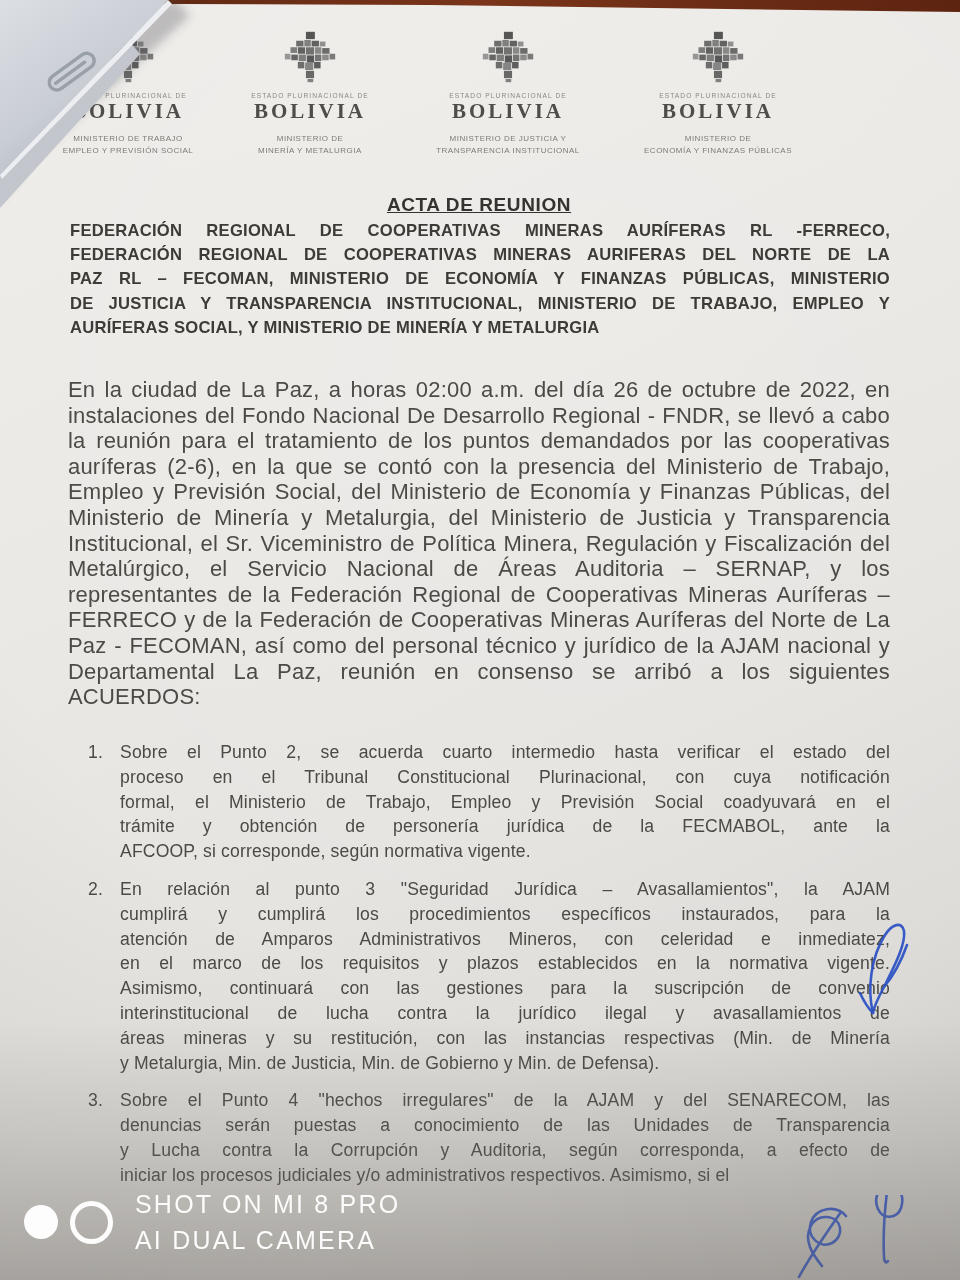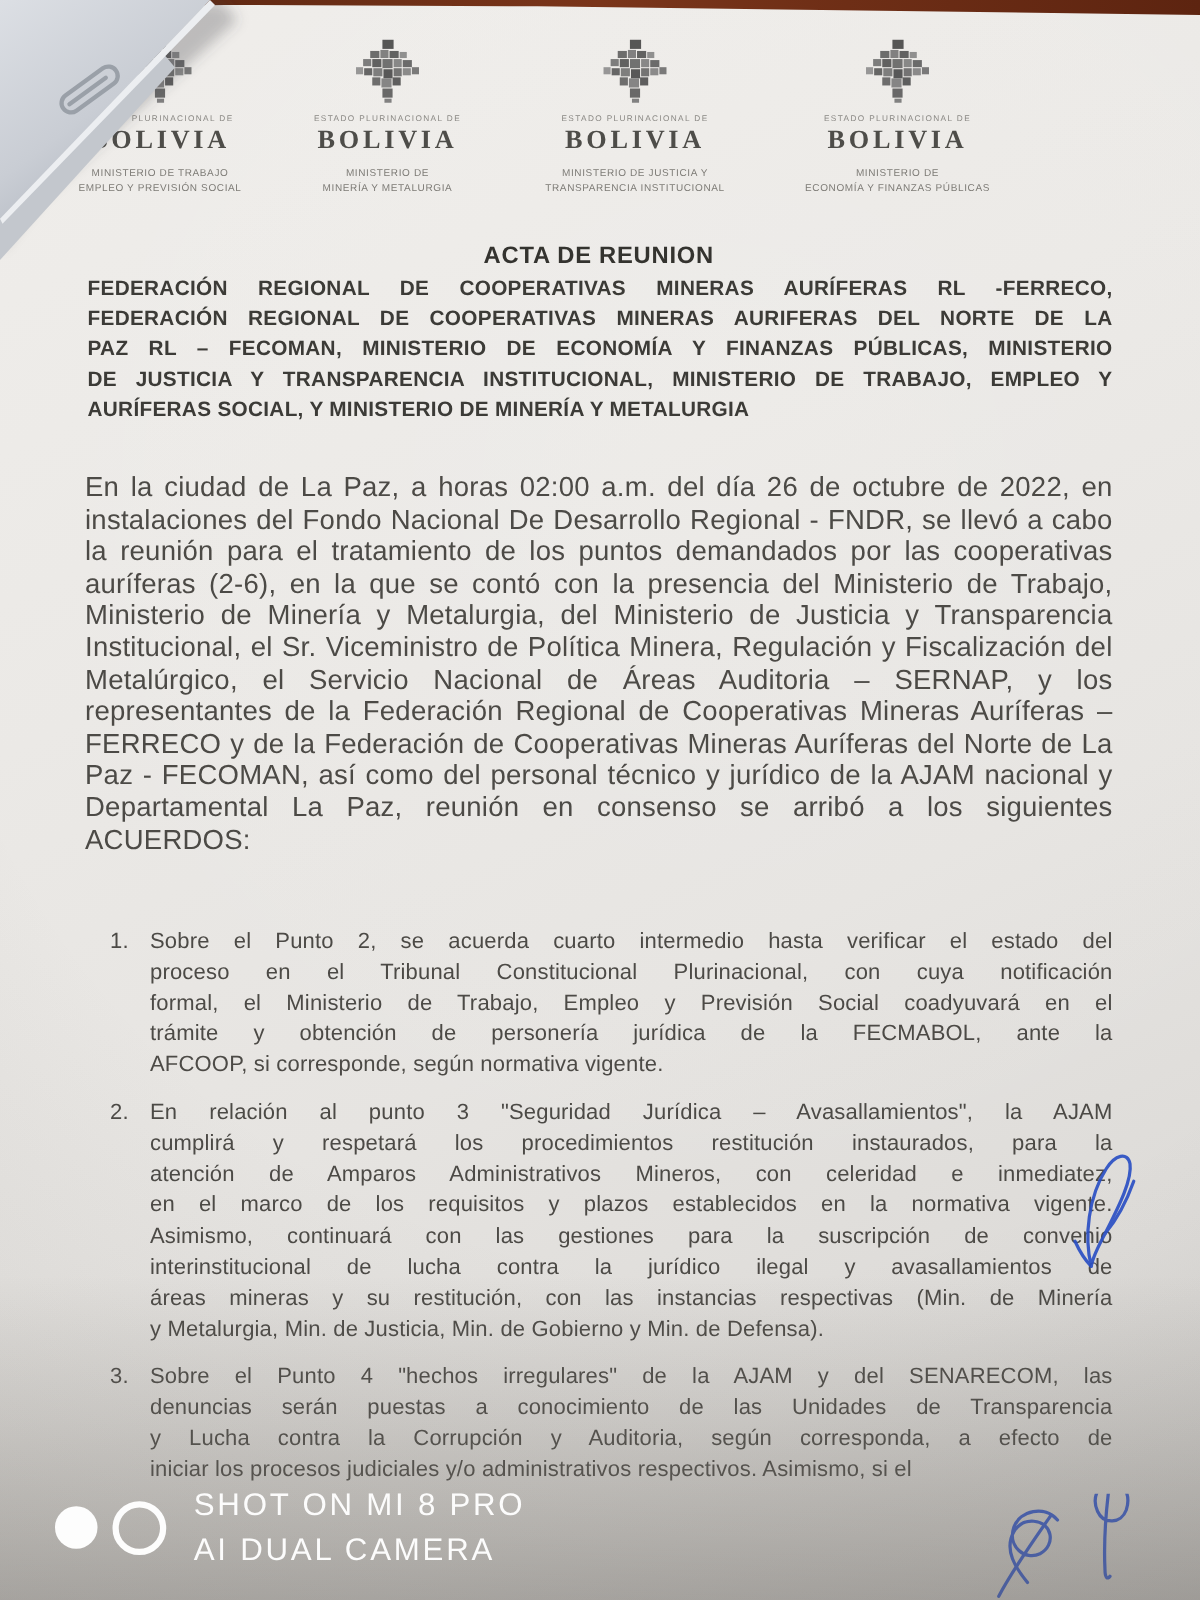--- a/index.html
+++ b/index.html
@@ -13,32 +13,32 @@
   
   .fold{position:absolute;top:0;left:0;width:300px;height:260px;z-index:4;}
   
   .logos{position:absolute;top:28px;left:0;width:960px;height:150px;z-index:2;}
   .logo{position:absolute;width:210px;text-align:center;color:#5a5955;}
   .logo .chakana{width:52px;height:58px;display:block;margin:0 auto 6px auto;opacity:.85;}
   .logo .estado{font-size:6.6px;letter-spacing:1.1px;color:#8a8884;white-space:nowrap;}
   .logo .country{font-family:"Liberation Serif",serif;font-weight:bold;font-size:21px;letter-spacing:3px;color:#4e4d49;margin-top:0px;}
   .logo .ministry{font-size:8px;line-height:1.45;letter-spacing:.5px;color:#7d7b76;margin-top:9px;white-space:pre-line;}
   
-  .title{position:absolute;top:194px;left:68px;width:822px;text-align:center;font-weight:bold;font-size:19px;letter-spacing:.6px;color:#34332f;z-index:2;}
+  .title{position:absolute;top:194px;left:68px;width:822px;text-align:center;font-weight:bold;font-size:19px;letter-spacing:.6px;color:#34332f;z-index:2;text-decoration:underline;}
   .participants{position:absolute;top:219px;left:70px;width:820px;font-weight:bold;font-size:16.6px;line-height:24.2px;letter-spacing:.25px;color:#3c3b37;z-index:2;}
   .intro{position:absolute;top:377px;left:68px;width:822px;font-size:22px;line-height:25.6px;letter-spacing:.2px;color:#4c4a46;z-index:2;}
   .agreements{position:absolute;top:740px;left:88px;width:802px;font-size:17.6px;line-height:24.8px;letter-spacing:.15px;color:#4c4a46;z-index:2;margin:0;padding:0;list-style:none;}
   .agreements li{position:relative;padding-left:32px;margin-bottom:13px;}
   .agreements .num{position:absolute;left:0;top:0;}
   .line{text-align:justify;text-align-last:justify;}
   .line.last{text-align-last:left;}
   
   .pen{position:absolute;z-index:5;}
   
-  .watermark{position:absolute;left:44px;top:1186px;z-index:8;display:flex;align-items:center;color:rgba(255,255,255,.96);}
+  .watermark{position:absolute;left:24px;top:1186px;z-index:8;display:flex;align-items:center;color:rgba(255,255,255,.96);}
   .wm-dot{width:34px;height:34px;border-radius:50%;background:rgba(255,255,255,.97);margin-right:12px;}
   .wm-ring{width:33px;height:33px;border-radius:50%;border:5px solid rgba(255,255,255,.97);margin-right:22px;}
   .wm-text{font-size:25px;line-height:36px;letter-spacing:2.2px;font-weight:400;white-space:nowrap;}
   
   .bottom-shade{position:absolute;left:0;bottom:0;width:960px;height:260px;z-index:6;pointer-events:none;
     background:linear-gradient(to bottom,rgba(120,116,110,0) 0%,rgba(118,114,108,.18) 45%,rgba(112,108,102,.34) 80%,rgba(105,101,96,.42) 100%);}
   .vignette{position:absolute;inset:0;z-index:1;pointer-events:none;
     background:radial-gradient(120% 90% at 60% 30%,rgba(255,255,255,.10) 0%,rgba(0,0,0,0) 55%,rgba(80,78,74,.12) 100%);}
 </style>
 </head>
@@ -135,20 +135,21 @@
       <div class="line">PAZ RL – FECOMAN,  MINISTERIO DE ECONOMÍA Y FINANZAS PÚBLICAS, MINISTERIO</div>
       <div class="line">DE JUSTICIA Y TRANSPARENCIA INSTITUCIONAL, MINISTERIO DE TRABAJO, EMPLEO Y</div>
       <div class="line last">AURÍFERAS SOCIAL, Y MINISTERIO DE MINERÍA Y METALURGIA</div>
     </div>
 
   <div class="intro">
       <div class="line">En la ciudad de La Paz, a horas 02:00 a.m. del día 26 de octubre de 2022, en</div>
       <div class="line">instalaciones del Fondo Nacional De Desarrollo Regional - FNDR, se llevó a cabo</div>
       <div class="line">la reunión para el tratamiento de los puntos demandados por las cooperativas</div>
       <div class="line">auríferas (2-6), en la que se contó con la presencia del Ministerio de Trabajo,</div>
+      <div class="line">Empleo y Previsión Social, del Ministerio de Economía y Finanzas Públicas, del</div>
       <div class="line">Ministerio de Minería y Metalurgia, del Ministerio de Justicia y Transparencia</div>
       <div class="line">Institucional, el Sr. Viceministro de Política Minera, Regulación y Fiscalización del</div>
       <div class="line">Metalúrgico, el Servicio Nacional de Áreas Auditoria – SERNAP, y los</div>
       <div class="line">representantes de la Federación Regional de Cooperativas Mineras Auríferas –</div>
       <div class="line">FERRECO y de la Federación de Cooperativas Mineras Auríferas del Norte de La</div>
       <div class="line">Paz - FECOMAN, así como del personal técnico y jurídico de la AJAM nacional y</div>
       <div class="line last">Departamental La Paz, reunión en consenso se arribó a los siguientes ACUERDOS:</div>
     </div>
 
   <ol class="agreements">
@@ -159,21 +160,21 @@
           <div class="line">proceso en el Tribunal Constitucional Plurinacional, con cuya notificación</div>
           <div class="line">formal, el Ministerio de Trabajo, Empleo y Previsión Social coadyuvará en el</div>
           <div class="line">trámite y obtención de personería jurídica de la FECMABOL, ante la</div>
           <div class="line last">AFCOOP, si corresponde, según normativa vigente.</div>
         </div>
     </li>
     <li>
       <span class="num">2.</span>
       <div>
           <div class="line">En relación al punto 3 "Seguridad Jurídica – Avasallamientos", la AJAM</div>
-          <div class="line">cumplirá y respetará los procedimientos restitución instaurados, para la</div>
+          <div class="line">cumplirá y cumplirá los procedimientos específicos instaurados, para la</div>
           <div class="line">atención de Amparos Administrativos Mineros, con celeridad e inmediatez,</div>
           <div class="line">en el marco de los requisitos y plazos establecidos en la normativa vigente.</div>
           <div class="line">Asimismo,  continuará con las gestiones para la suscripción de convenio</div>
           <div class="line">interinstitucional de lucha contra la jurídico ilegal y avasallamientos de</div>
           <div class="line">áreas mineras y su restitución, con las instancias respectivas (Min. de Minería</div>
           <div class="line last">y Metalurgia, Min. de Justicia, Min. de Gobierno y Min. de Defensa).</div>
         </div>
     </li>
     <li>
       <span class="num">3.</span>

